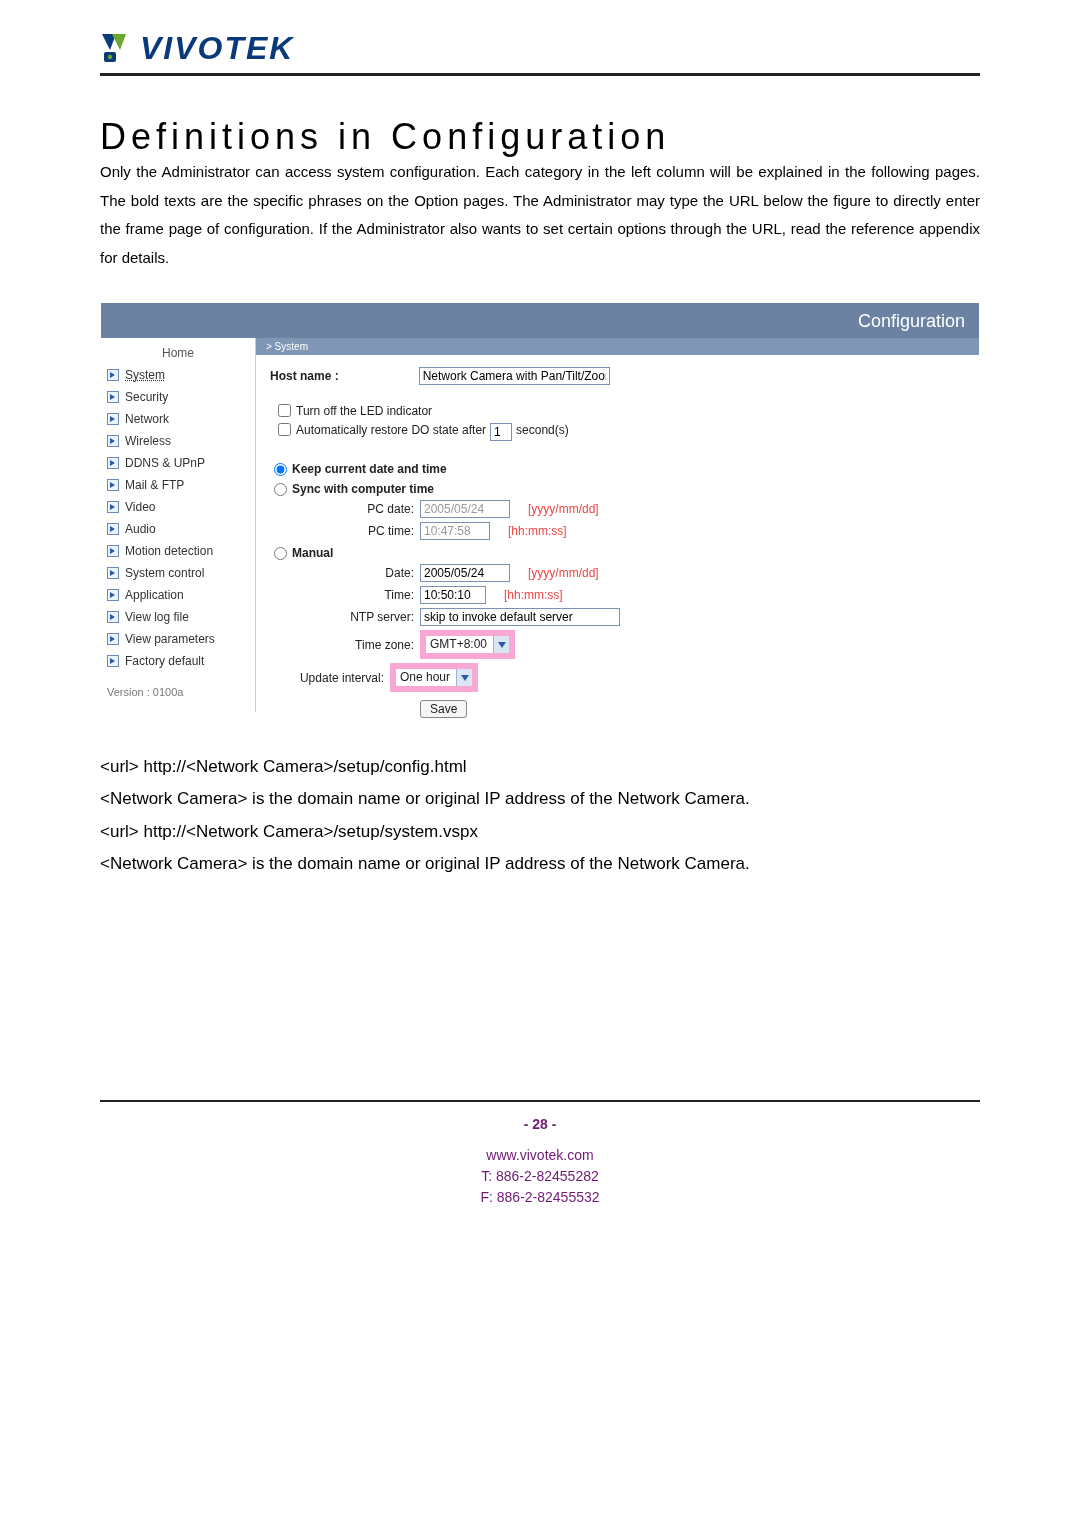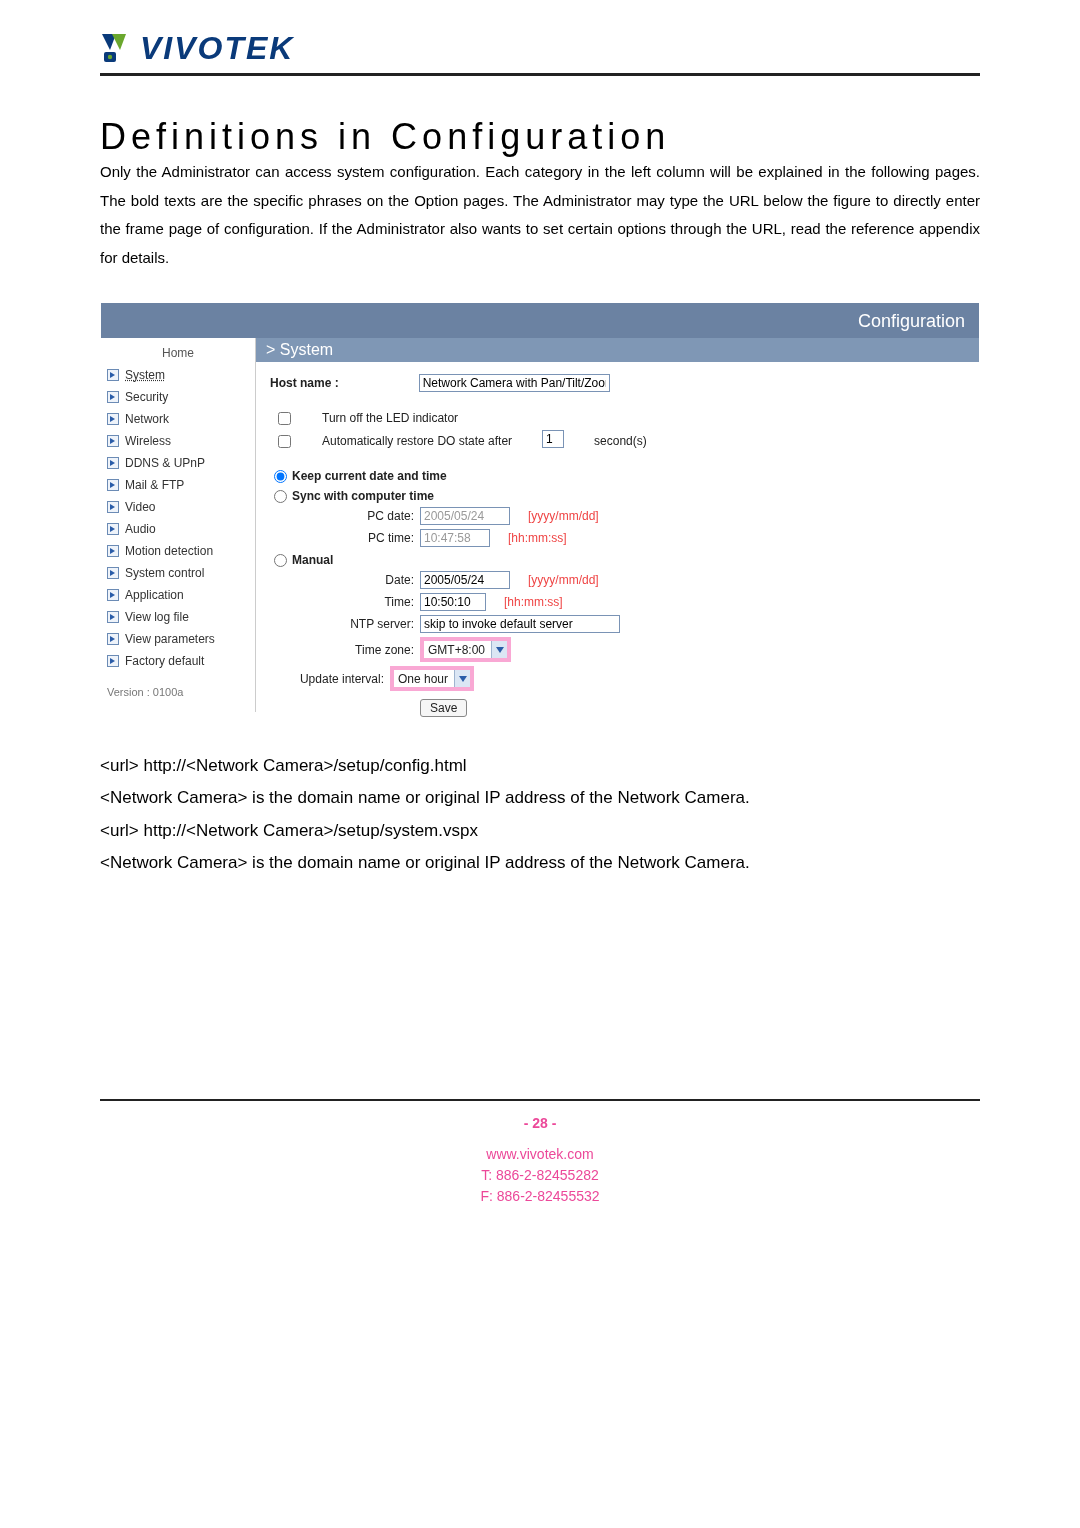--- a/index.html
+++ b/index.html
@@ -96,44 +96,44 @@
   .side-version {
     color: #777;
     padding: 14px 6px 6px;
     font-size: 11px;
   }
   .main-pane { flex:1; }
   .breadcrumb {
     background: #7f97b5;
     color: #fff;
     padding: 3px 10px;
-    font-size: 16px;
+    font-size: 10px;
   }
   .form-area {
     padding: 8px 10px 10px 14px;
     font-size: 12px;
     color: #222;
   }
   .row { display:flex; align-items:center; margin: 4px 0; }
   .lbl { width: 150px; text-align:right; padding-right:6px; }
   .field input[type="text"]{
     font-family: Tahoma, Verdana, sans-serif;
     font-size: 12px;
     padding: 1px 3px;
     border: 1px solid #7a93b5;
     background:#fff;
   }
   .field input.dim { color:#999; }
   .hint { margin-left: 18px; color:#ef4444; }
-  .chk-row { margin: 5px 0 5px 8px; display:flex; align-items:flex-end;gap:26px; }
+  .chk-row { margin: 5px 0 5px 8px; display:flex; align-items:flex-start; }
   input[type="checkbox"], input[type="radio"] { margin-right:5px; }
   .radio-row { margin: 6px 0 2px 4px; font-weight:bold; display:flex; align-items:center;}
   .sel {
-    display:inline-flex; align-items:flex-end;
-    border:4px solid #f9a8d4; background:#fff; font-size:12px;
+    display:inline-flex; align-items:flex-start;
+    border:6px solid #f9a8d4; background:#fff; font-size:12px;
     padding:0;
   }
   .sel span.val{ padding:1px 6px 1px 4px;}
   .sel .dd {
     width:16px; height:17px;
     background:#dbe6f4; border-left:1px solid #9fb4cf;
     display:flex;align-items:center;justify-content:center;
   }
   .save-btn{
     display:inline-block; border:1px solid #888; border-radius:3px;
@@ -144,21 +144,21 @@
     font-family: Verdana, Geneva, sans-serif;
     font-size: 17px;
     line-height: 1.9;
   }
   .footer{
     text-align:center;
     font-family: Arial, Helvetica, sans-serif;
     font-size: 14px;
     line-height: 1.5;
     margin-top: 12px;
-    color:#ec4899;
+    color:#701a75;
   }
   .pgnum{ font-weight:bold; }
 </style>
 </head>
 <body>
 
 <div class="page">
 
   <div class="logo-row">
     <span class="logo-mark">

